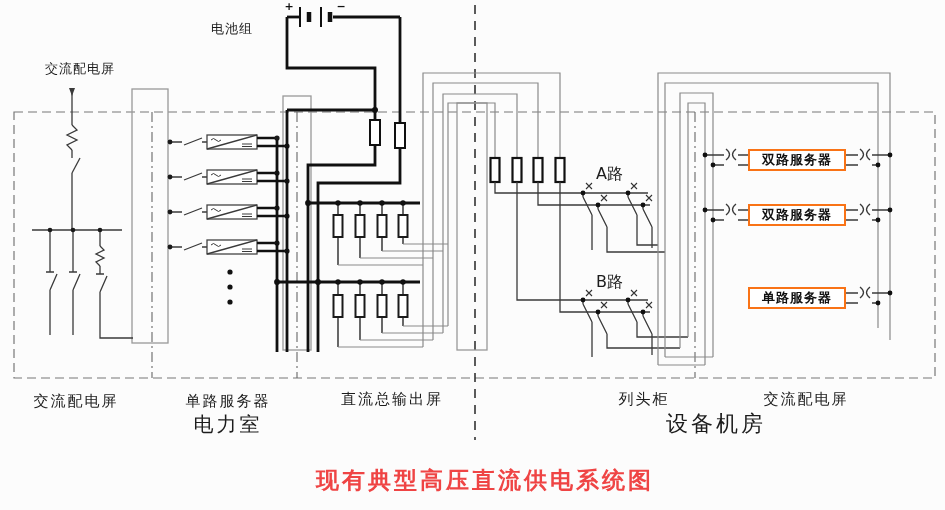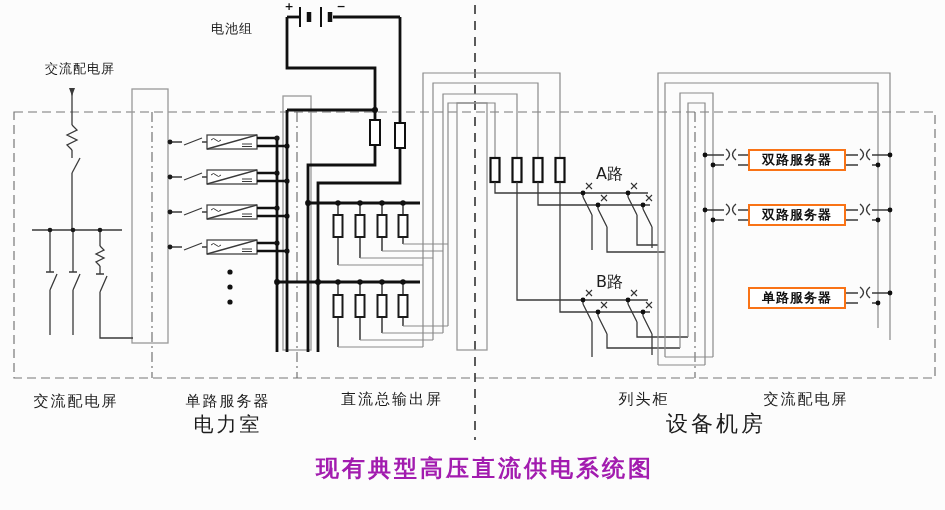--- a/index.html
+++ b/index.html
@@ -18,21 +18,21 @@
   .lbl.sec{font-size:15px;letter-spacing:2px;}
   .lbl.room{font-size:22px;letter-spacing:3px;}
   .lbl.path{font-size:16px;letter-spacing:0;}
   .server-box{
     position:absolute;box-sizing:border-box;border:2px solid #f97316;background:#fff;
     display:flex;align-items:center;justify-content:center;
     font-size:13px;font-weight:bold;color:#111;letter-spacing:1px;
   }
   .title{
     position:absolute;transform:translateX(-50%);
-    font-size:23px;font-weight:bold;color:#a21caf;letter-spacing:3px;
+    font-size:23px;font-weight:bold;color:#ef4444;letter-spacing:3px;margin-top:12px;
   }
 </style>
 </head>
 <body>
 
 <div id="stage">
 
 <svg id="schematic" width="945" height="510" viewBox="0 0 945 510">
 
   <g stroke="#777" stroke-width="1.2" fill="none">

